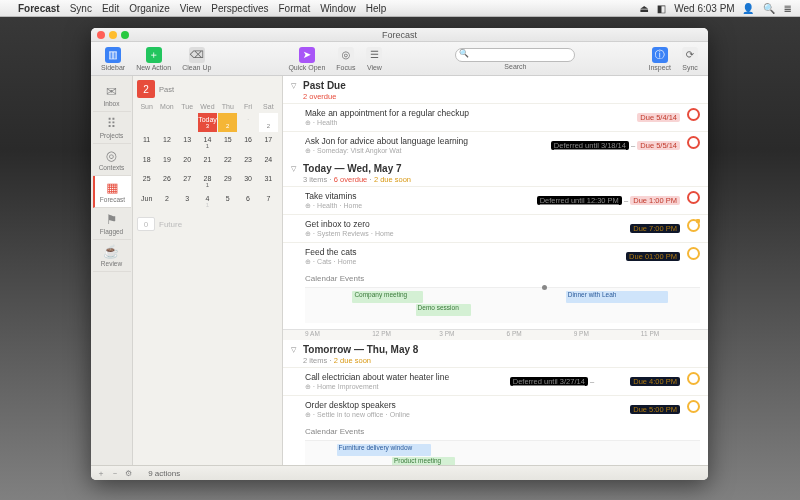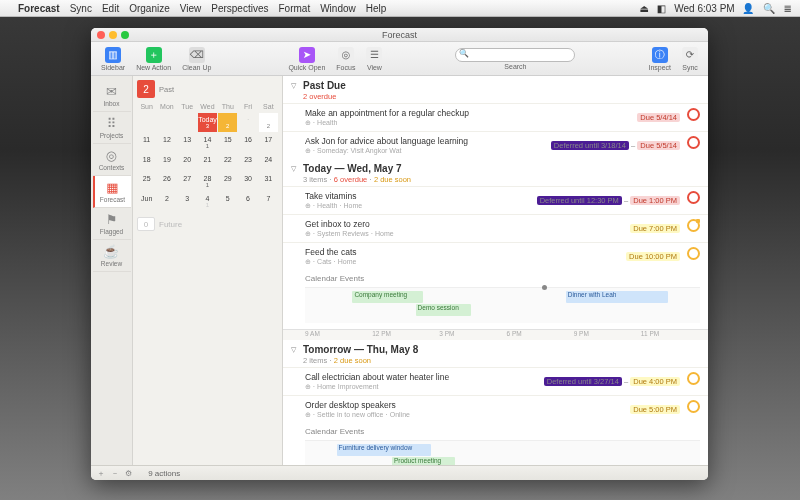--- a/index.html
+++ b/index.html
@@ -57,22 +57,22 @@
   .section .sub .ov{color:#e74c3c;} .section .sub .ds{color:#d99a16;text-align:right;}
   .task { display:flex; align-items:center; padding:4px 8px 4px 22px; border-top:1px solid #f0efe9; font-size:8.5px; position:relative;}
   .task .circ { width:13px; height:13px; border-radius:50%; border:2px solid #ccc; position:absolute; right:8px; top:4px;}
   .task .circ.red{border-color:#e74c3c;} .task .circ.orange{border-color:#f5b636;}
   .task .circ.flag::after{content:"";position:absolute;right:-2px;top:-2px;width:4px;height:4px;background:#f5b636;border-radius:1px;}
   .task .tmain{flex:1; min-width:0;}
   .task .tt{color:#333;}
   .task .tm{font-size:7px;color:#aaa;margin-top:1px;}
   .task .due{font-size:7.5px; color:#888; margin-right:20px; white-space:nowrap;}
   .task .due .pill{padding:0 3px;border-radius:2px;}
-  .pill.red{background:#f8d4d4;color:#c0392b;} .pill.orange{background:#fef9c3;color:#b07a10;}
-  .pill.gray{background:#4c1d95;color:#888;}
+  .pill.red{background:#f8d4d4;color:#c0392b;} .pill.orange{background:#0f172a;color:#b07a10;margin-left:34px;}
+  .pill.gray{background:#000000;color:#888;text-decoration:underline;}
   .calev { padding:4px 8px 2px 22px; font-size:8px; color:#888;}
   .timeline { height:36px; margin:2px 8px 6px 22px; background:linear-gradient(to right,#fafafa,#fafafa); position:relative; border-top:1px solid #eee;}
   .timeline .blk{position:absolute;top:3px;height:12px;font-size:6.5px;padding:0 2px;border-radius:1px;overflow:hidden;white-space:nowrap;}
   .timeline .blk.g{background:#d4f0d4;color:#3a7a3a;} .timeline .blk.b{background:#cfe4fa;color:#2a5a9a;}
   .timeline .now{position:absolute;top:-3px;width:5px;height:5px;border-radius:50%;background:#888;}
   .timeaxis{height:11px;border-top:1px solid #e0e0e0;background:#f7f6f3;display:flex;font-size:6.5px;color:#aaa;padding-left:22px;}
   .timeaxis span{flex:1;text-align:left;}
   
   .status { height:15px; background:linear-gradient(#f1f0ec,#e6e5e0); border-top:1px solid #d0cfc9; display:flex; align-items:center; padding:0 6px; font-size:8px; color:#666;}
   .status .sb{margin-right:6px;color:#888;}
@@ -354,21 +354,21 @@
             <div class="tm">⊕ · System Reviews · Home</div>
           </div>
         <div class="due"><span class="pill orange">Due 7:00 PM</span></div>
         <div class="circ orange flag"></div>
       </div>
       <div class="task">
         <div class="tmain">
             <div class="tt">Feed the cats</div>
             <div class="tm">⊕ · Cats · Home</div>
           </div>
-        <div class="due"><span class="pill orange">Due 10:00 PM</span></div>
+        <div class="due"><span class="pill orange">Due 01:00 PM</span></div>
         <div class="circ orange"></div>
       </div>
       <div class="calev">Calendar Events</div>
       <div class="timeline">
         <div class="blk g" style="left:12%;width:18%;">Company meeting</div>
         <div class="blk g" style="left:28%;width:14%;top:16px;">Demo session</div>
         <div class="blk b" style="left:66%;width:26%;">Dinner with Leah</div>
         <div class="now" style="left:60%;"></div>
       </div>
       <div class="timeaxis">

